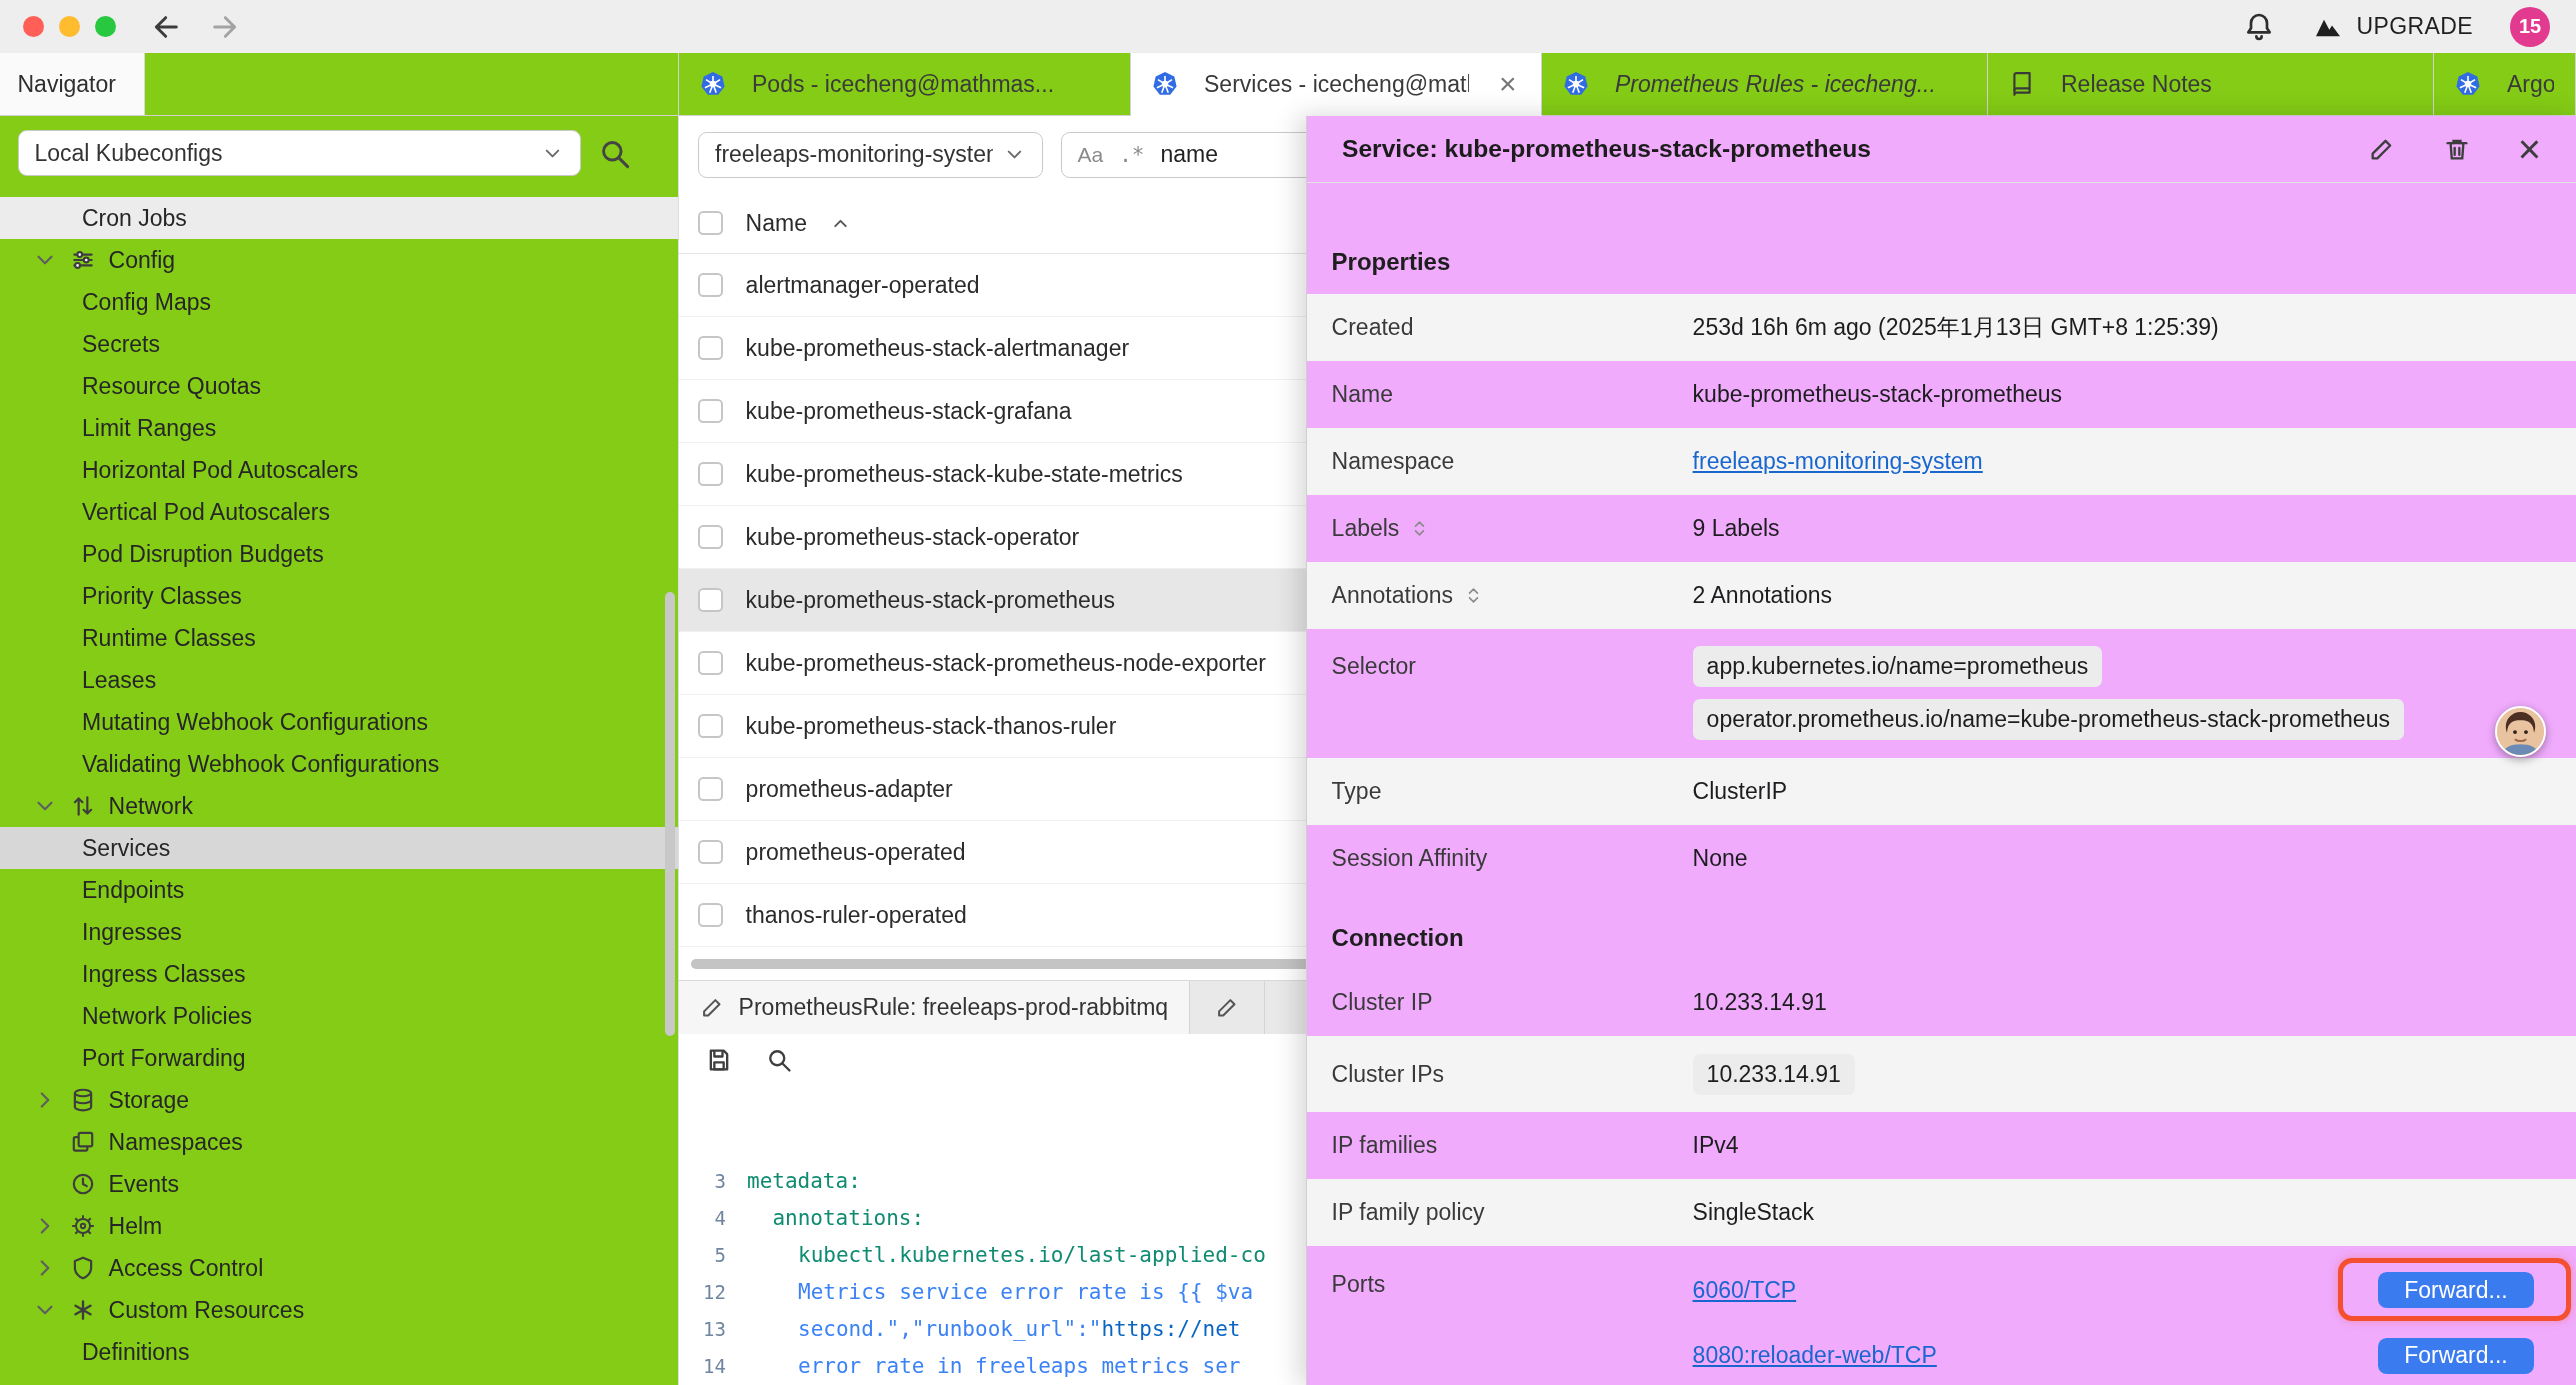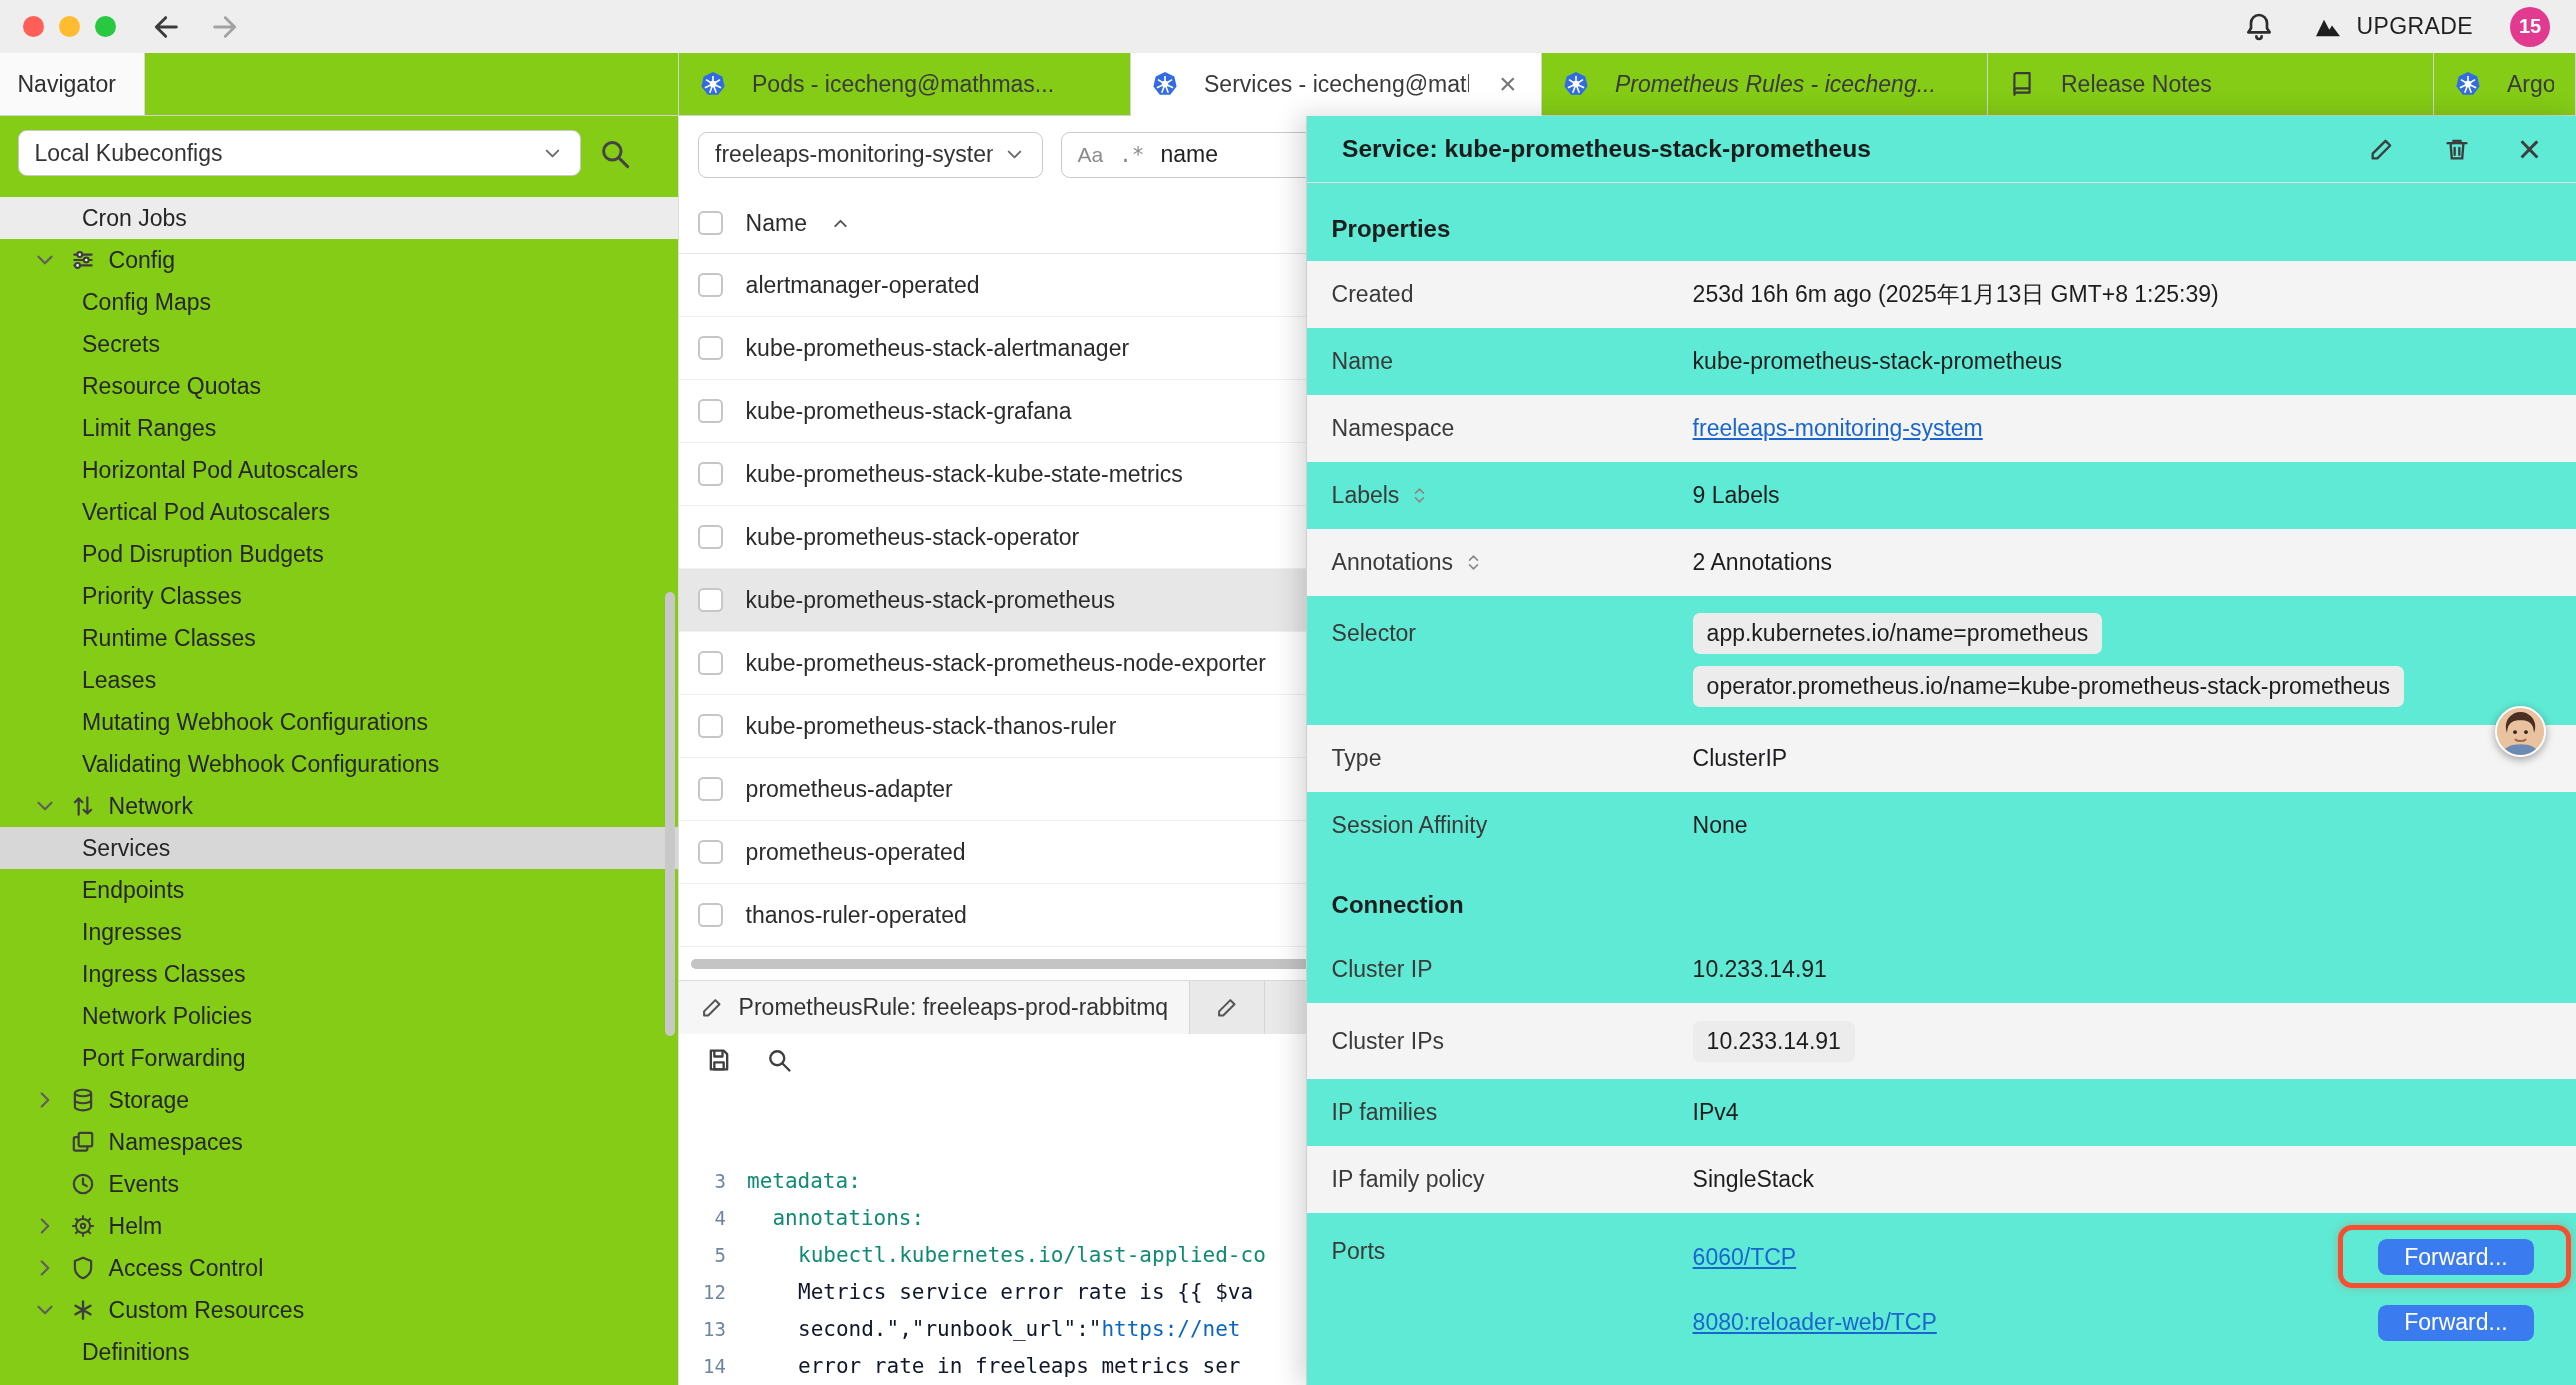--- a/index.html
+++ b/index.html
@@ -77,25 +77,25 @@
   .etabbar { height:54px; background:#e9e9e9; border-top:1.8px solid #d9d9d9; display:flex; align-items:stretch; }
   .etab { display:flex; align-items:center; gap:14px; padding:0 21px; background:#f6f6f6; border-right:1.8px solid #d5d5d5; font-size:23px; color:#333; white-space:nowrap; }
   .etab .ic { color:#555; }
   .etab.stub { background:transparent; padding:0 24.6px; }
   .etoolbar { height:51px; background:#fff; display:flex; align-items:center; gap:32px; padding-left:26px; color:#3f3f3f; }
   .codearea { flex:1; background:#fff; padding-top:77px; font-family:"DejaVu Sans Mono", monospace; font-size:21px; overflow:hidden; }
   .cline { height:37px; display:flex; align-items:center; white-space:pre; }
   .lnum { width:68px; text-align:right; padding-right:21px; color:#7086a0; font-size:19px; flex:0 0 auto; }
   .lcode { white-space:pre; }
   .seg-key { color:#0f8b72; }
-  .seg-str { color:#0f172a; }
+  .seg-str { color:#3b82f6; }
   .seg-link { color:#0b66c3; }
 
   
-  .drawer { position:absolute; left:1306px; top:0; right:0; bottom:0; background:#5eead4; border-left:1.8px solid #cfcfcf; box-shadow:-7px 0 24.6px rgba(0,0,0,.16); display:flex; flex-direction:column; }
+  .drawer { position:absolute; left:1306px; top:0; right:0; bottom:0; background:#f0abfc; border-left:1.8px solid #cfcfcf; box-shadow:-7px 0 24.6px rgba(0,0,0,.16); display:flex; flex-direction:column;gap:33px; }
   .drawer-header { height:67px; flex:0 0 auto; display:flex; align-items:center; padding:0 35px; border-bottom:1.8px solid #e2e2e2; }
   .drawer-title { font-size:24.6px; font-weight:700; color:#1c1c1c; }
   .drawer-actions { margin-left:auto; display:flex; align-items:center; gap:47px; color:#3d3d3d; }
   .drawer-close { font-size:40px; line-height:1; color:#3d3d3d; }
   .drawer-body { flex:1; overflow:hidden; }
   .dsec-heading { padding:32px 24.6px 17.5px; font-size:24px; font-weight:700; color:#1e1e1e; }
   .drow { min-height:67px; display:flex; align-items:center; padding:0 24.6px; font-size:23px; }
   .drow.shaded { background:#f4f4f5; }
   .drow.top { align-items:flex-start; padding-top:17.5px; padding-bottom:17.5px; }
   .dlabel { width:361px; flex:0 0 auto; color:#3a3a3a; display:flex; align-items:center; gap:10.5px; }

